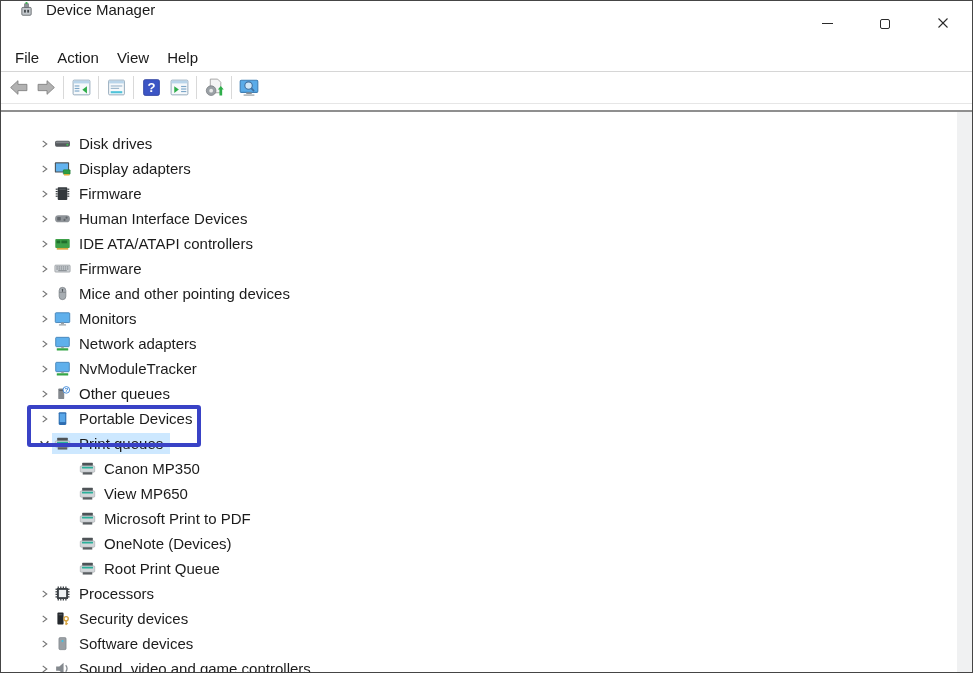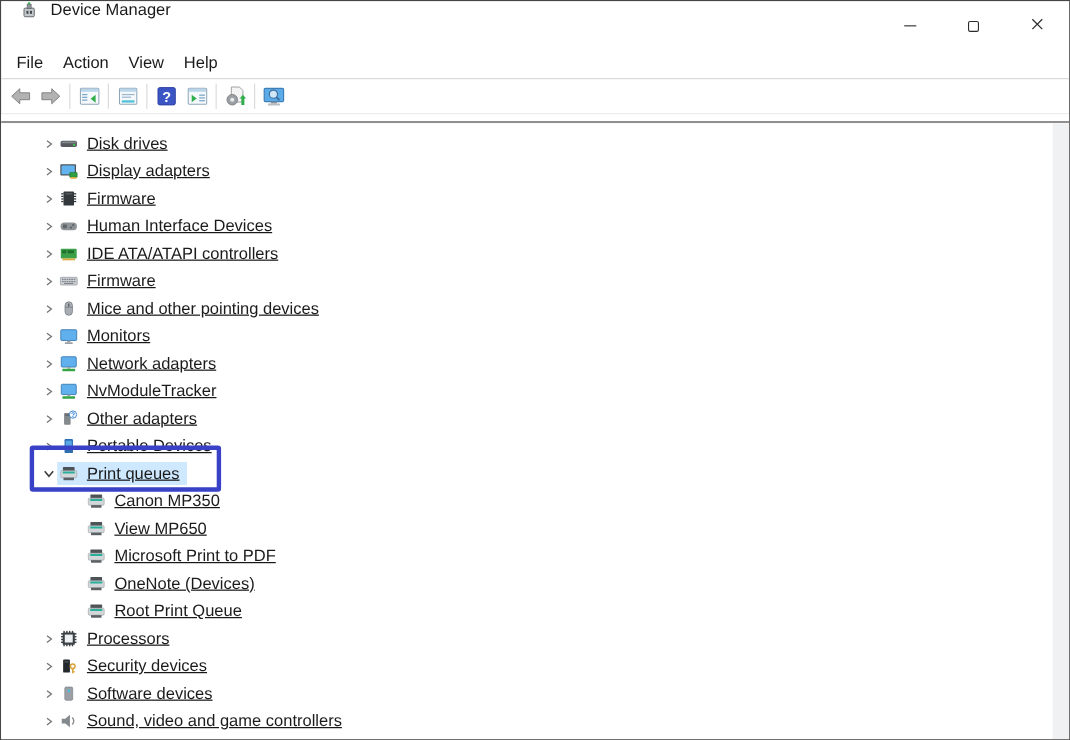--- a/index.html
+++ b/index.html
@@ -20,21 +20,21 @@
   
   .menubar { height: 26px; display: flex; align-items: flex-start; padding-left: 5px; border-bottom: 1px solid #d6d6d6; }
   .menu-item { padding: 3px 9px; font-size: 15px; color: #1a1a1a; cursor: default; }
   
   .toolbar { height: 32px; display: flex; align-items: center; padding-left: 3px; border-bottom: 1px solid #e6e6e6; }
   .tb-btn { width: 28px; height: 27px; display: flex; align-items: center; justify-content: center; }
   .tb-sep { width: 1px; height: 23px; background: #d9d9d9; margin: 0 3px; }
   .gap6 { height: 6px; background: #fff; }
   .tree-top-line { height: 2px; background: #8f8f8f; }
   
-  .tree { position: relative; height: 560px; background: #fff; overflow: hidden; padding-top: 6px; text-decoration: underline; }
+  .tree { position: relative; height: 560px; background: #fff; overflow: hidden; padding-top: 19px; }
   .scroll-track { position: absolute; top: 0; right: 0; width: 15px; height: 100%; background: #f0f1f2; }
   .tree-row { height: 25px; display: flex; align-items: center; font-size: 15px; color: #1b1b1b; cursor: default; }
   .tree-row.lvl0 { padding-left: 33px; }
   .tree-row.lvl1 { padding-left: 58px; }
   .chev { width: 20px; height: 20px; display: inline-flex; align-items: center; justify-content: center; flex: 0 0 20px; }
   .t-icon { width: 17px; height: 17px; display: inline-flex; align-items: center; justify-content: center; margin-right: 8px; flex: 0 0 17px; }
   .t-label { white-space: nowrap; }
   .hl-wrap { display: inline-flex; align-items: center; padding: 2px 7px 2px 2px; margin-left: -2px; }
   .annotation-box {
     position: absolute; left: 26px; top: 404px; width: 174px; height: 42px;
@@ -354,21 +354,21 @@
           </svg>
         </span>
         <span class="t-icon">
           <svg width="17" height="17" viewBox="0 0 16 16">
             <rect x="4" y="3.2" width="5.6" height="10" rx="0.8" fill="#84898e"></rect>
             <rect x="5" y="4.4" width="3.6" height="1.2" fill="#5c6166"></rect>
             <circle cx="11.6" cy="4.6" r="3.1" fill="#ffffff" stroke="#2f7fd6" stroke-width="0.8"></circle>
             <text x="11.6" y="6.8" font-size="5.8" fill="#2f7fd6" text-anchor="middle" font-family="sans-serif" font-weight="bold">?</text>
           </svg>
         </span>
-        <span class="t-label">Other adapters</span>
+        <span class="t-label">Other queues</span>
       </div>
       <div class="tree-row lvl0">
         <span class="chev">
           <svg width="9" height="10" viewBox="0 0 10 10">
             <polyline points="3,1.5 7.5,5 3,8.5" fill="none" stroke="#757575" stroke-width="1.3"></polyline>
           </svg>
         </span>
         <span class="t-icon">
           <svg width="17" height="17" viewBox="0 0 16 16">
             <rect x="4.4" y="2" width="7.2" height="12" rx="1" fill="#2e6db0"></rect>

